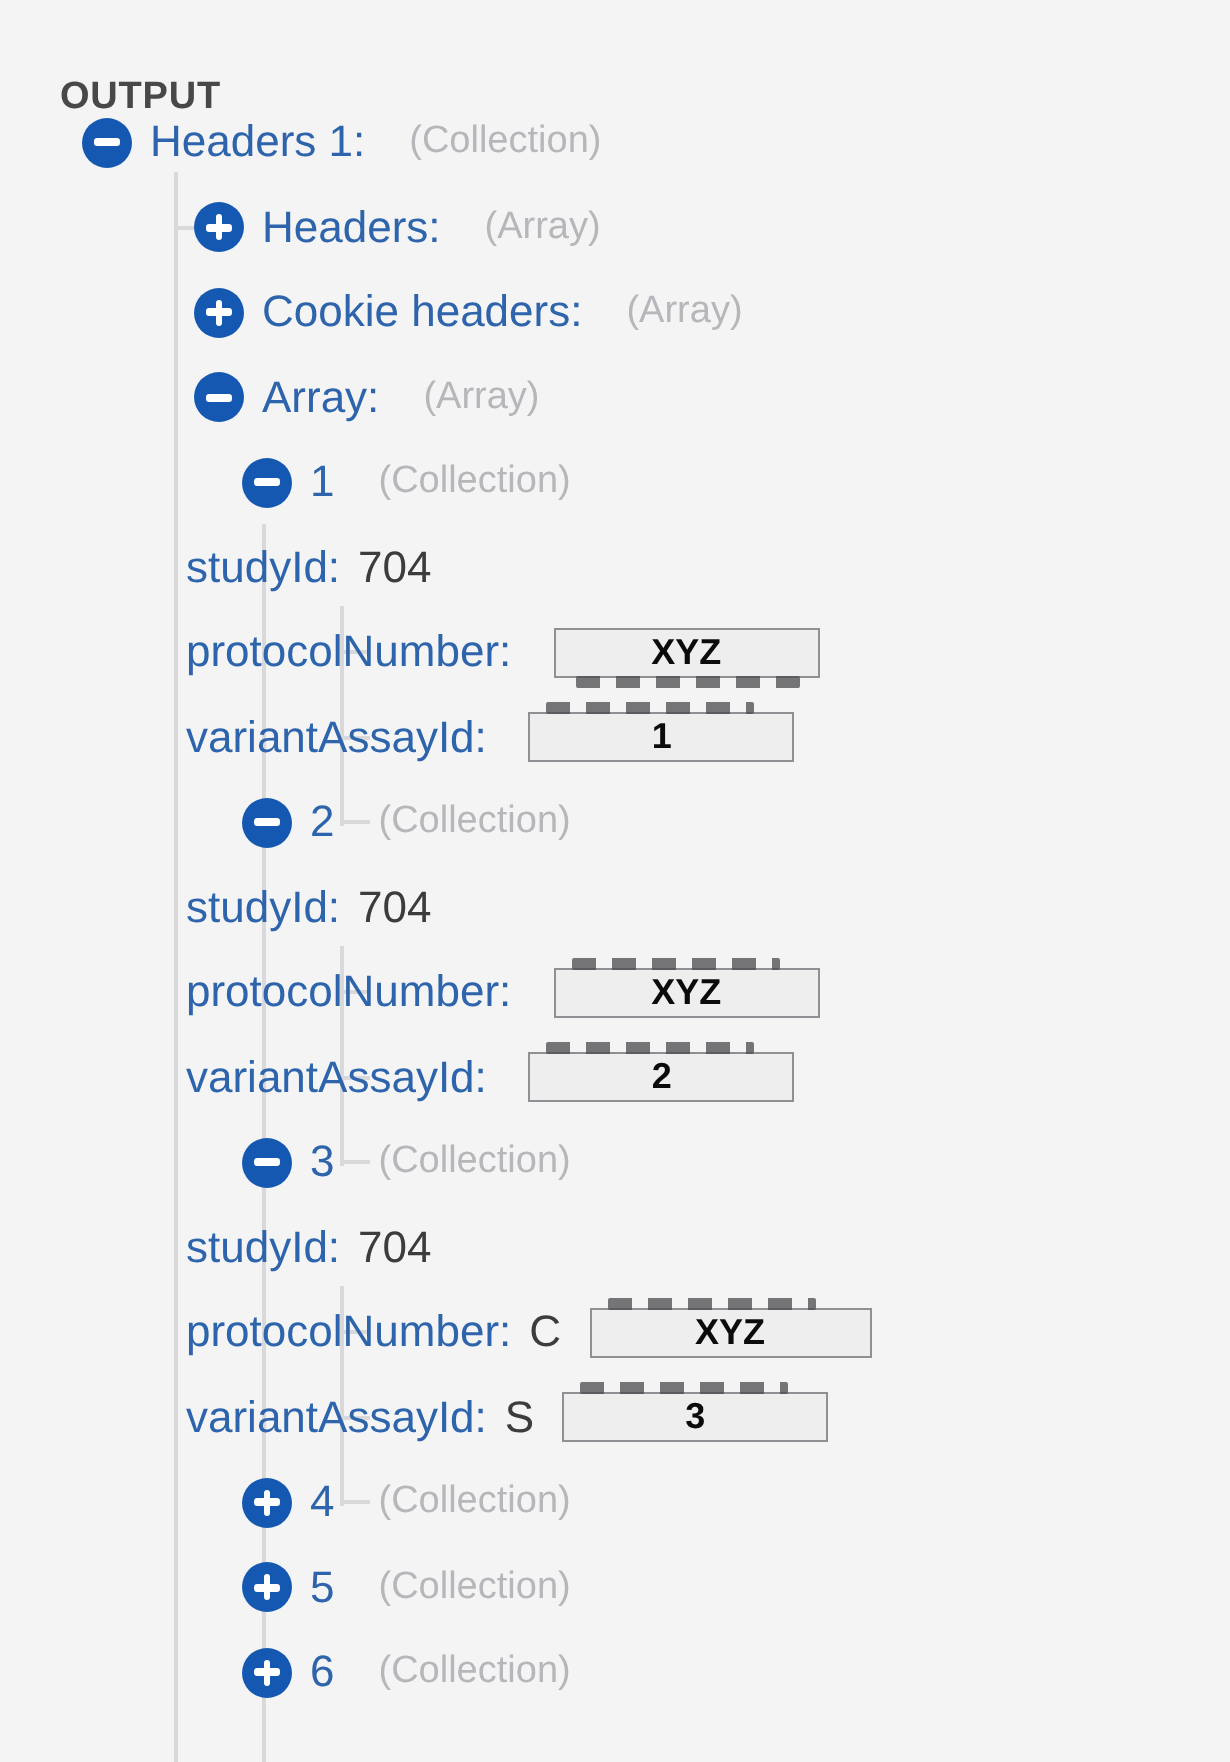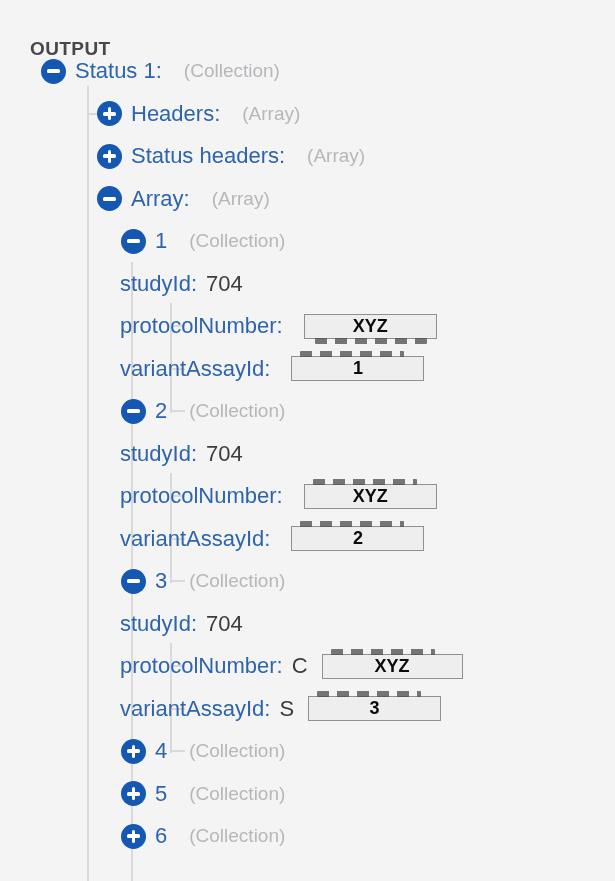--- a/index.html
+++ b/index.html
@@ -11,21 +11,21 @@
   .hl{position:absolute;width:15px;height:1.5px;background:#d9d9dc;}
   
   .content{position:relative;z-index:1;}
   .title-row{height:50px;display:flex;align-items:center;padding-left:30px;}
   .title-row span{font-size:19px;font-weight:bold;color:#48484a;letter-spacing:.4px;margin-top:48px;}
   .row{height:42.5px;display:flex;align-items:center;white-space:nowrap;}
   .lv0{padding-left:41px}
   .lv1{padding-left:97px}
   .lv1f{padding-left:112px}
   .lv2{padding-left:121px}
-  .lv3{padding-left:120px}
+  .lv3{padding-left:93px}
   .lbl{color:#2d64ab;font-size:22px;}
   .kind{color:#b7b7bb;font-size:19px;margin-left:22px;}
   .val{color:#3c3c3e;font-size:22px;margin-left:9px;}
   .prefix{margin-left:9px;}
   .prefix:empty{margin-left:7px;}
   
   .toggle{width:25px;height:25px;border-radius:50%;background:#1458b2;position:relative;
     flex:none;margin-right:9px;display:inline-block;cursor:pointer;}
   .toggle i{position:absolute;background:#fff;border-radius:1.6px;display:block;}
   .toggle .h{width:13px;height:3.6px;left:6px;top:10.7px;}
@@ -68,40 +68,40 @@
 
   <div class="content">
     <div class="title-row">
       <span>OUTPUT</span>
     </div>
 
     <div class="row lv0">
       <span class="toggle">
           <i class="h"></i>
         </span>
-      <span class="lbl">Status 1:</span>
+      <span class="lbl">Headers 1:</span>
       <span class="kind">(Collection)</span>
     </div>
 
 
     <div class="row lv1">
       <span class="toggle">
           <i class="h"></i>
           <i class="v"></i>
         </span>
       <span class="lbl">Headers:</span>
       <span class="kind">(Array)</span>
     </div>
 
     <div class="row lv1">
       <span class="toggle">
           <i class="h"></i>
           <i class="v"></i>
         </span>
-      <span class="lbl">Status headers:</span>
+      <span class="lbl">Cookie headers:</span>
       <span class="kind">(Array)</span>
     </div>
 
     <div class="row lv1">
       <span class="toggle">
           <i class="h"></i>
         </span>
       <span class="lbl">Array:</span>
       <span class="kind">(Array)</span>
     </div>

